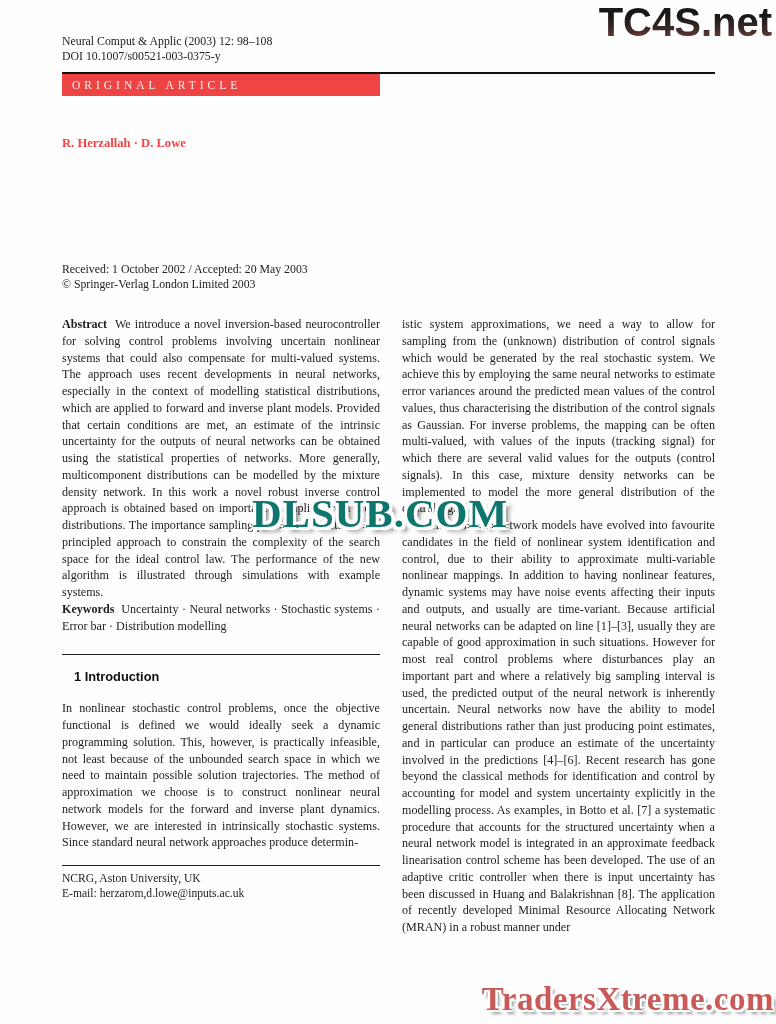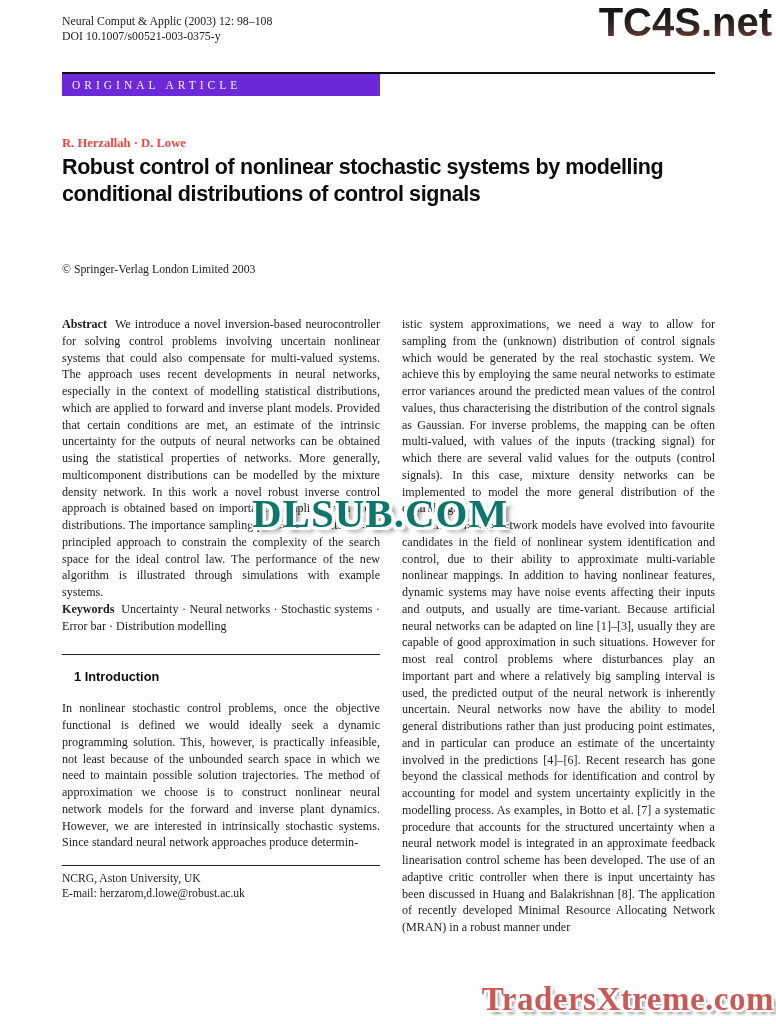--- a/index.html
+++ b/index.html
@@ -8,29 +8,29 @@
     width: 776px;
     height: 1024px;
     background: #fefefe;
     overflow: hidden;
     font-family: "Liberation Serif", serif;
     color: #1c1c1c;
   }
 
   
   .journal-head {
-    position: absolute; left: 62px; top: 14px;
+    position: absolute; left: 62px; top: 34px;
     font-size: 11.8px; line-height: 14.5px; color: #222;
   }
   .bar-row {
     position: absolute; left: 62px; top: 72px; width: 653px;
     border-top: 2px solid #101010;
   }
   .article-type-bar {
-    width: 308px; height: 22px; background: #6d28d9;
+    width: 308px; height: 22px; background: #ef4444;
     display: flex; align-items: center; padding-left: 10px;
   }
   .article-type-bar span {
     color: #f5f5f5; font-size: 11.5px; letter-spacing: 4px; font-weight: 500;
   }
 
   
   .authors {
     position: absolute; left: 62px; top: 136px;
     font-weight: bold; font-size: 12.6px; color: #ef4444;
@@ -117,45 +117,42 @@
     <div>DOI 10.1007/s00521-003-0375-y</div>
   </div>
 
   <div class="bar-row">
     <div class="article-type-bar">
       <span>ORIGINAL ARTICLE</span>
     </div>
   </div>
 
   <div class="authors">R. Herzallah · D. Lowe</div>
-  <div class="title">
-    <span>Robust control of nonlinear stochastic systems by modelling</span>
-    <span>conditional distributions of control signals</span>
-  </div>
   <div class="received">
+    <div>Received: 1 October 2002 / Accepted: 20 May 2003</div>
     <div>© Springer-Verlag London Limited 2003</div>
   </div>
 
   <div class="columns">
 
     <div class="col">
       <p class="body-par"><b>Abstract</b>&nbsp; <span>We introduce a novel inversion-based neurocontroller for solving control problems involving uncertain nonlinear systems that could also compensate for multi-valued systems. The approach uses recent developments in neural networks, especially in the context of modelling statistical distributions, which are applied to forward and inverse plant models. Provided that certain conditions are met, an estimate of the intrinsic uncertainty for the outputs of neural networks can be obtained using the statistical properties of networks. More generally, multicomponent distributions can be modelled by the mixture density network. In this work a novel robust inverse control approach is obtained based on importance sampling from these distributions. The importance sampling provides a structured and principled approach to constrain the complexity of the search space for the ideal control law. The performance of the new algorithm is illustrated through simulations with example systems.</span></p>
 
       <p class="body-par keywords"><b>Keywords</b>&nbsp; <span>Uncertainty · Neural networks · Stochastic systems · Error bar · Distribution modelling</span></p>
 
       <hr class="sec-rule">
 
       <h2 class="sec-heading">1 Introduction</h2>
 
       <p class="body-par intro-par">In nonlinear stochastic control problems, once the objective functional is defined we would ideally seek a dynamic programming solution. This, however, is practically infeasible, not least because of the unbounded search space in which we need to maintain possible solution trajectories. The method of approximation we choose is to construct nonlinear neural network models for the forward and inverse plant dynamics. However, we are interested in intrinsically stochastic systems. Since standard neural network approaches produce determin-</p>
 
       <div class="footnote">
         <hr class="footnote-rule">
         <div>NCRG, Aston University, UK</div>
-        <div>E-mail: herzarom,d.lowe@robust.ac.uk</div>
+        <div>E-mail: herzarom,d.lowe@inputs.ac.uk</div>
       </div>
     </div>
 
     <div class="col">
       <p class="body-par">istic system approximations, we need a way to allow for sampling from the (unknown) distribution of control signals which would be generated by the real stochastic system. We achieve this by employing the same neural networks to estimate error variances around the predicted mean values of the control values, thus characterising the distribution of the control signals as Gaussian. For inverse problems, the mapping can be often multi-valued, with values of the inputs (tracking signal) for which there are several valid values for the outputs (control signals). In this case, mixture density networks can be implemented to model the more general distribution of the control signal.</p>
       <p class="body-par indent">Artificial neural network models have evolved into favourite candidates in the field of nonlinear system identification and control, due to their ability to approximate multi-variable nonlinear mappings. In addition to having nonlinear features, dynamic systems may have noise events affecting their inputs and outputs, and usually are time-variant. Because artificial neural networks can be adapted on line [1]–[3], usually they are capable of good approximation in such situations. However for most real control problems where disturbances play an important part and where a relatively big sampling interval is used, the predicted output of the neural network is inherently uncertain. Neural networks now have the ability to model general distributions rather than just producing point estimates, and in particular can produce an estimate of the uncertainty involved in the predictions [4]–[6]. Recent research has gone beyond the classical methods for identification and control by accounting for model and system uncertainty explicitly in the modelling process. As examples, in Botto et al. [7] a systematic procedure that accounts for the structured uncertainty when a neural network model is integrated in an approximate feedback linearisation control scheme has been developed. The use of an adaptive critic controller when there is input uncertainty has been discussed in Huang and Balakrishnan [8]. The application of recently developed Minimal Resource Allocating Network (MRAN) in a robust manner under</p>
     </div>
 
   </div>
 

